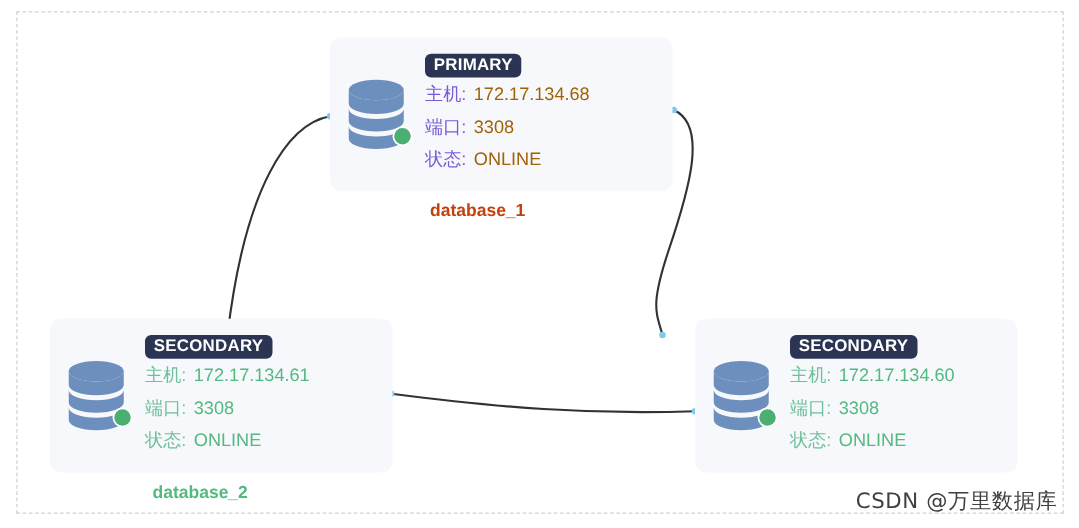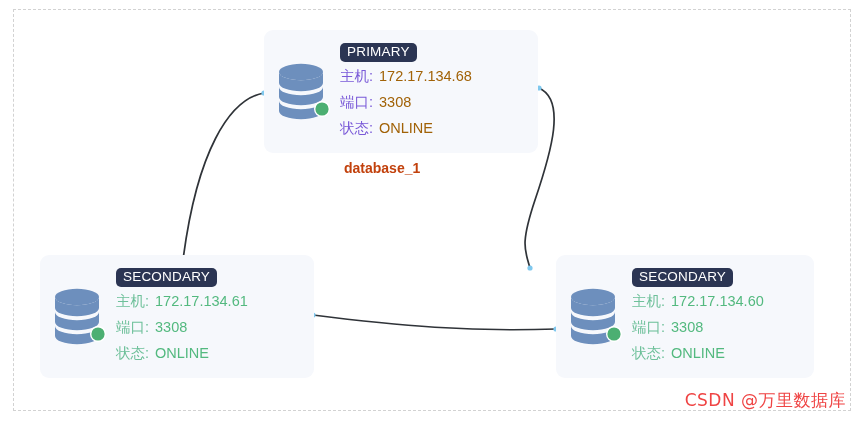--- a/index.html
+++ b/index.html
@@ -73,21 +73,21 @@
     justify-content: center;
     gap: 2px;
   }
 
   .role-badge {
     display: inline-block;
     align-self: flex-start;
     background: #2b3553;
     color: #ffffff;
     font-size: 13.5px;
-    font-weight: normal;
+    font-weight: bold;
     letter-spacing: 0.2px;
     padding: 2px 7px 3px 7px;
     border-radius: 5px;
     line-height: 1.05;
     margin-bottom: 0;
     white-space: nowrap;
   }
 
   .kv {
     font-size: 14.5px;
@@ -114,21 +114,21 @@
     white-space: nowrap;
   }
   .node-label.left-align { margin-left: 82px; }
 
   
   .watermark {
     position: absolute;
     right: 17px;
     bottom: 10px;
     font-size: 17px;
-    color: #ef4444;
+    color: #404040;
     letter-spacing: 0.5px;
     white-space: nowrap;
     font-family: "DejaVu Sans", sans-serif;
   }
 </style>
 </head>
 <body>
 
 <div id="canvas">
 
@@ -204,20 +204,21 @@
           <span class="k">主机:</span><span class="v">172.17.134.61</span>
         </div>
         <div class="kv">
           <span class="k">端口:</span><span class="v">3308</span>
         </div>
         <div class="kv">
           <span class="k">状态:</span><span class="v">ONLINE</span>
         </div>
       </div>
     </div>
+    <div class="node-label left-align">database_2</div>
   </div>
 
   <div class="node scheme-secondary" style="left:556px; top:255px;">
     <div class="card wide2">
 
       <div class="db-icon">
         <svg width="58" height="64" viewBox="0 0 58 64" xmlns="http://www.w3.org/2000/svg">
           <g fill="#6d8fbd">
             <ellipse cx="25" cy="12" rx="22" ry="8.2"></ellipse>
             <path d="M3,12 L3,23 a22,8.2 0 0 0 44,0 L47,12 a22,8.2 0 0 1 -44,0 Z"></path>

